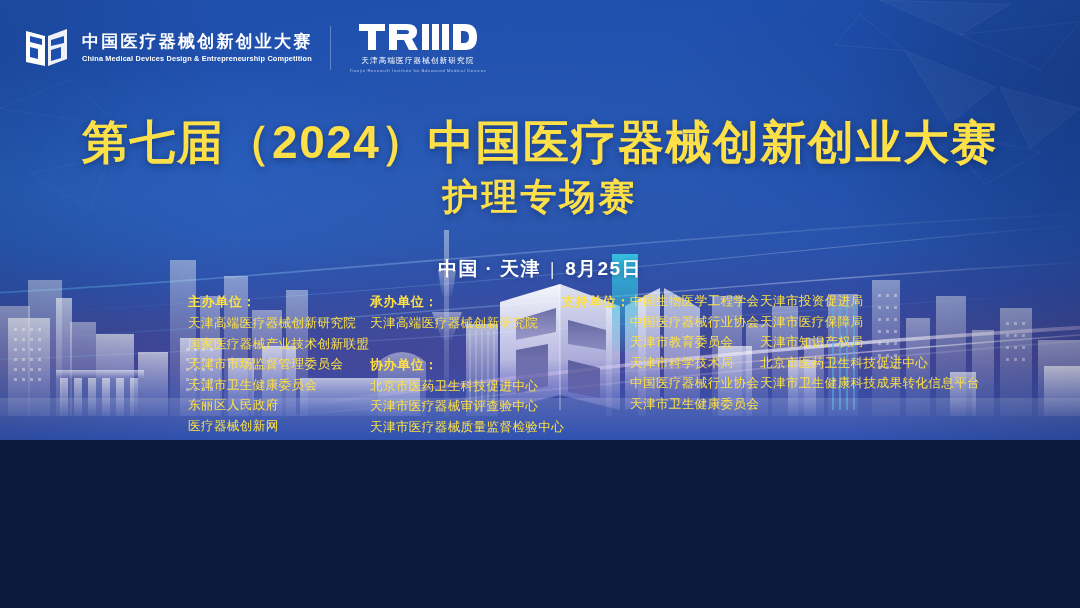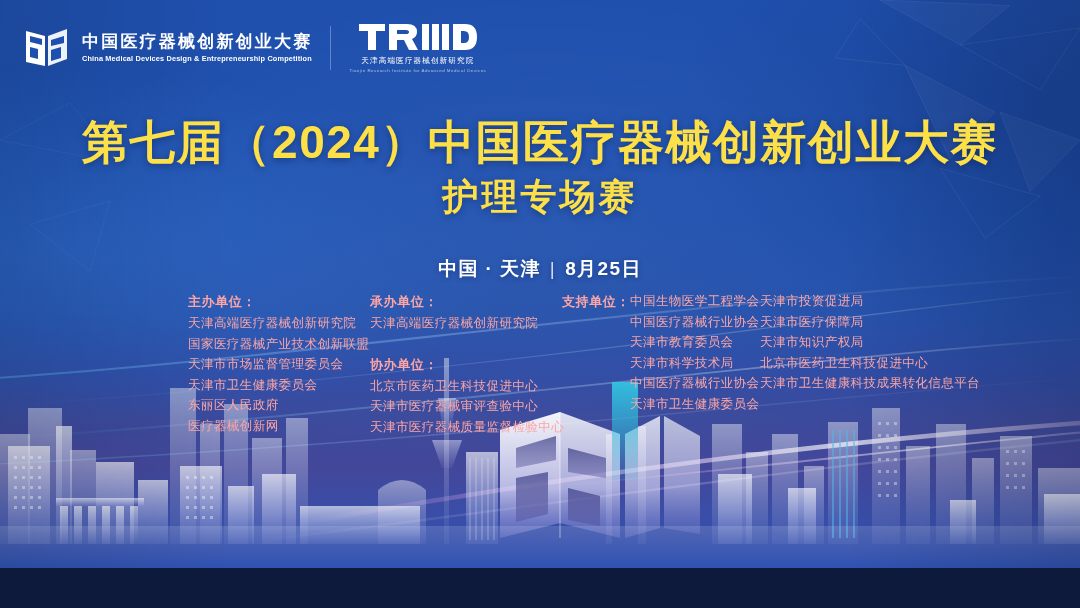--- a/index.html
+++ b/index.html
@@ -3,21 +3,21 @@
 <meta charset="utf-8">
 <style>
   html, body {
     margin: 0;
     padding: 0;
     background: #0e1a3c;
   }
   #poster {
     position: relative;
     width: 1080px;
-    height: 568px;
+    height: 440px;
     overflow: hidden;
     font-family: "Liberation Sans", "DejaVu Sans", sans-serif;
     background: #1d50ae;
   }
 
   
   .bg-base {
     position: absolute; inset: 0;
     background:
       linear-gradient(180deg,
@@ -151,21 +151,21 @@
   }
 
   
   .orgs {
     position: absolute;
     top: 291px;
     left: 188px;
     display: flex;
     align-items: flex-start;
     z-index: 9;
-    color: #fca5a5;
+    color: #fde047;
   }
   .org-col { display: flex; flex-direction: column; }
   .col1 { width: 182px; }
   .col2 { width: 192px; }
   .col3 { display: flex; flex-direction: row; }
   .org-head {
     font-size: 13px;
     font-weight: bold;
     letter-spacing: 0.6px;
     line-height: 1.62;

